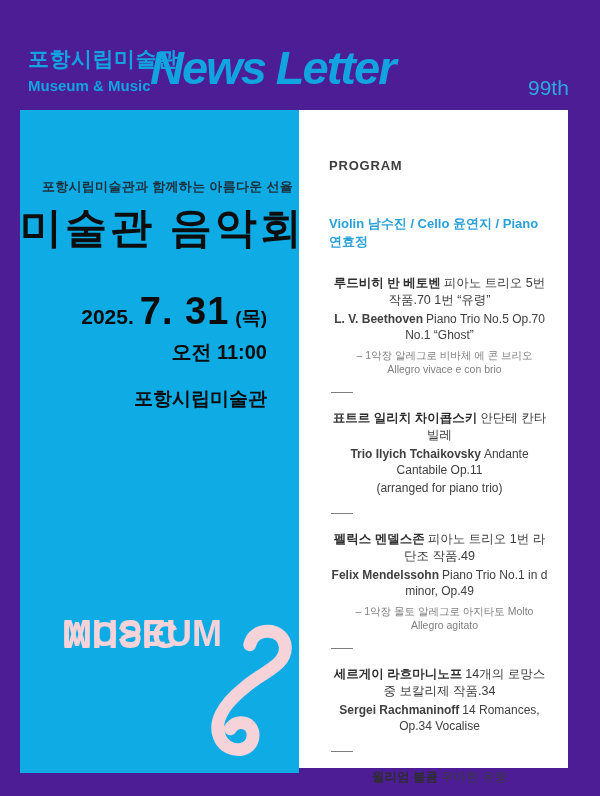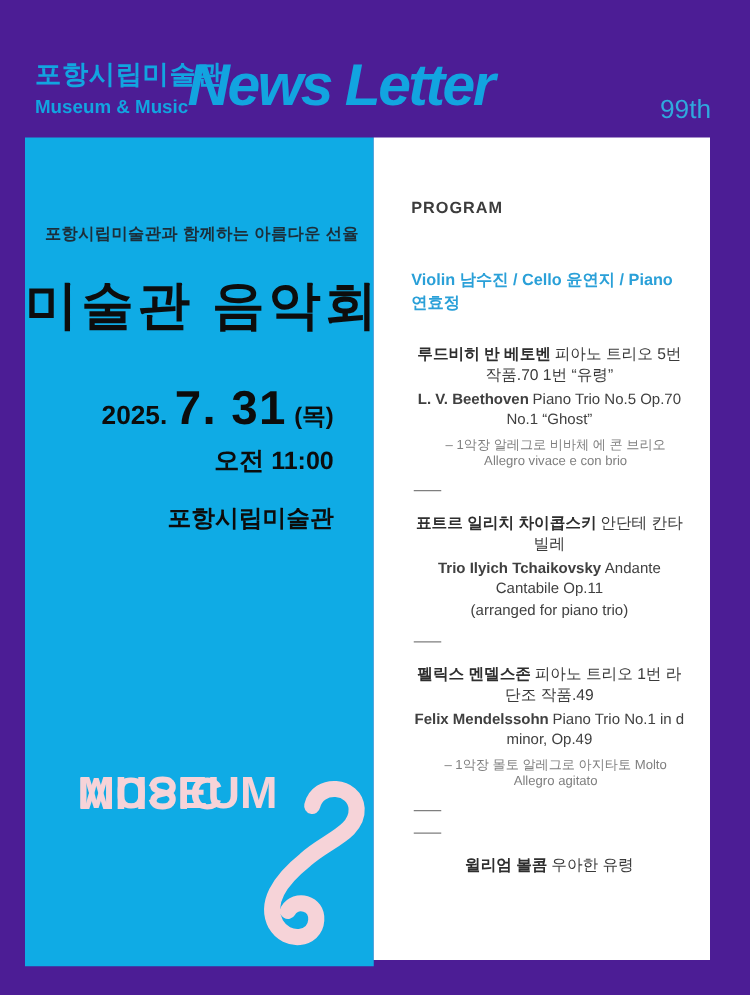--- a/index.html
+++ b/index.html
@@ -21,25 +21,25 @@
     letter-spacing:-2px; color:#12a4e0; white-space:nowrap;
   }
   .edition { position:absolute; left:528px; top:76px; font-size:21px; color:#2fa9dd; }
 
   
   .blue-panel {
     position:absolute; left:20px; top:110px; width:279px; height:663px;
     background:#0fabe5; overflow:hidden;
   }
   .poster-subtitle {
-    margin-top:68px; 
+    margin-top:68px; text-align:center;
     font-size:13px; font-weight:600; color:#1c2e3a; letter-spacing:0.3px;padding-left:16px;
   }
   .poster-title {
-    margin-top:20px; text-align:center;
+    margin-top:4px; text-align:center;
     font-size:42px; font-weight:800; color:#0d0d0d; letter-spacing:3px;
     white-space:nowrap;
   }
   .date-block { margin-top:34px; text-align:right; padding-right:32px; color:#0c0c0c; }
   .date-line { display:flex; justify-content:flex-end; align-items:baseline; gap:6px; }
   .date-year { font-size:21px; font-weight:700; }
   .date-day  { font-size:38px; font-weight:700; letter-spacing:1px; }
   .date-week { font-size:19px; font-weight:700; }
   .date-time { font-size:20px; font-weight:700; margin-top:6px; }
   .venue     { font-size:19px; font-weight:700; margin-top:20px; }
@@ -143,20 +143,28 @@
       <div class="line-ko">
         <span class="b">펠릭스 멘델스존</span><span>피아노 트리오 1번 라단조 작품.49</span>
       </div>
       <div class="line-en">
         <span class="b">Felix Mendelssohn</span><span>Piano Trio No.1 in d minor, Op.49</span>
       </div>
       <div class="note">– 1악장 몰토 알레그로 아지타토 Molto Allegro agitato</div>
     </div>
     <div class="divider"></div>
 
+    <div class="entry">
+      <div class="line-ko">
+        <span class="b">세르게이 라흐마니노프</span><span>14개의 로망스 중 보칼리제 작품.34</span>
+      </div>
+      <div class="line-en">
+        <span class="b">Sergei Rachmaninoff</span><span>14 Romances, Op.34 Vocalise</span>
+      </div>
+    </div>
     <div class="divider"></div>
 
     <div class="entry">
       <div class="line-ko">
         <span class="b">윌리엄 볼콤</span><span>우아한 유령</span>
       </div>
 
     </div>
 
   </section>

